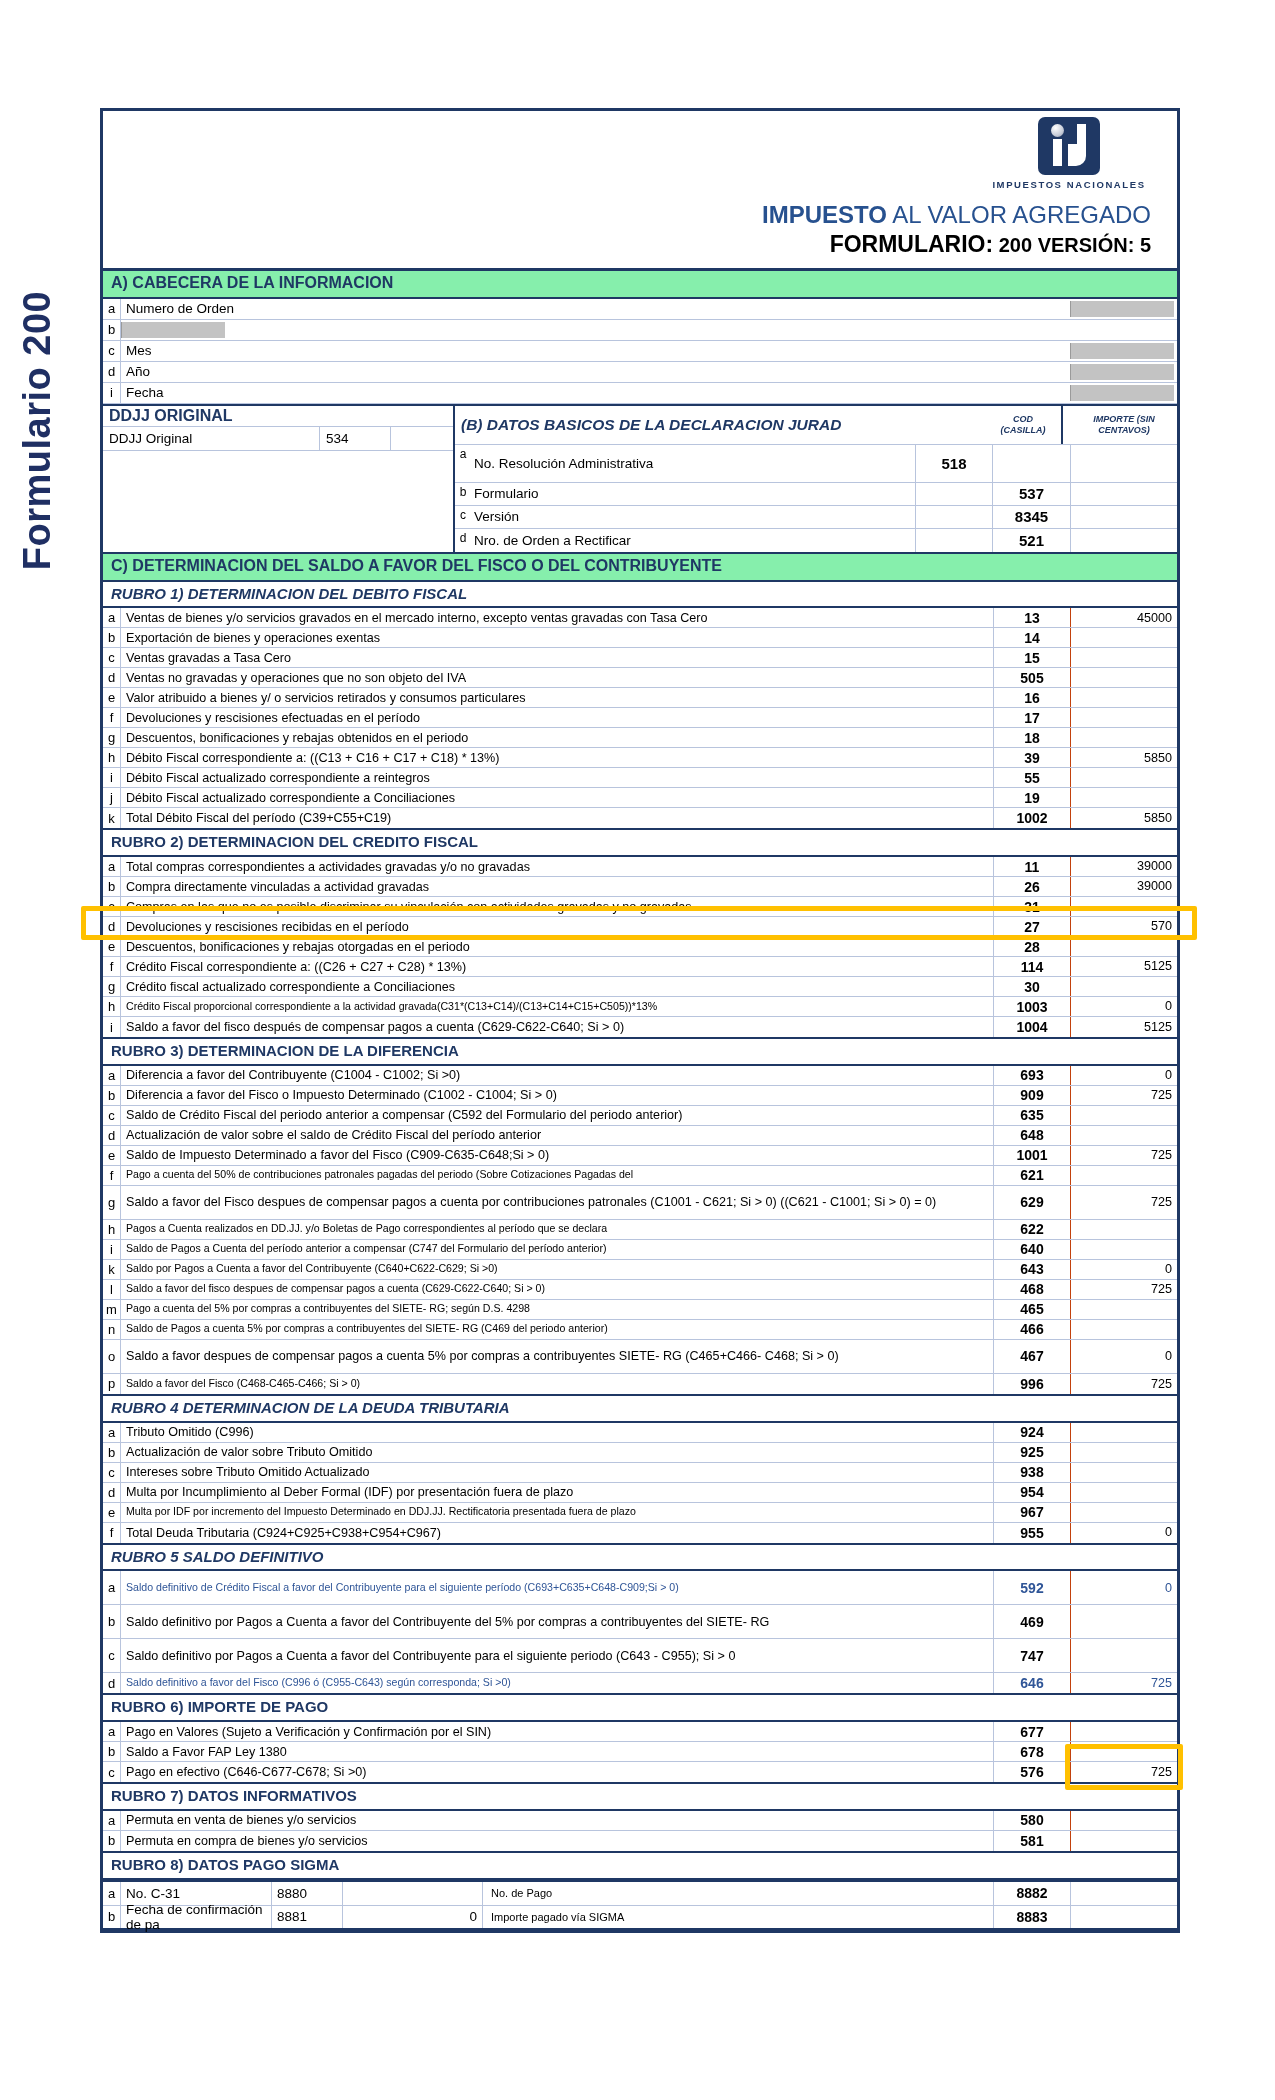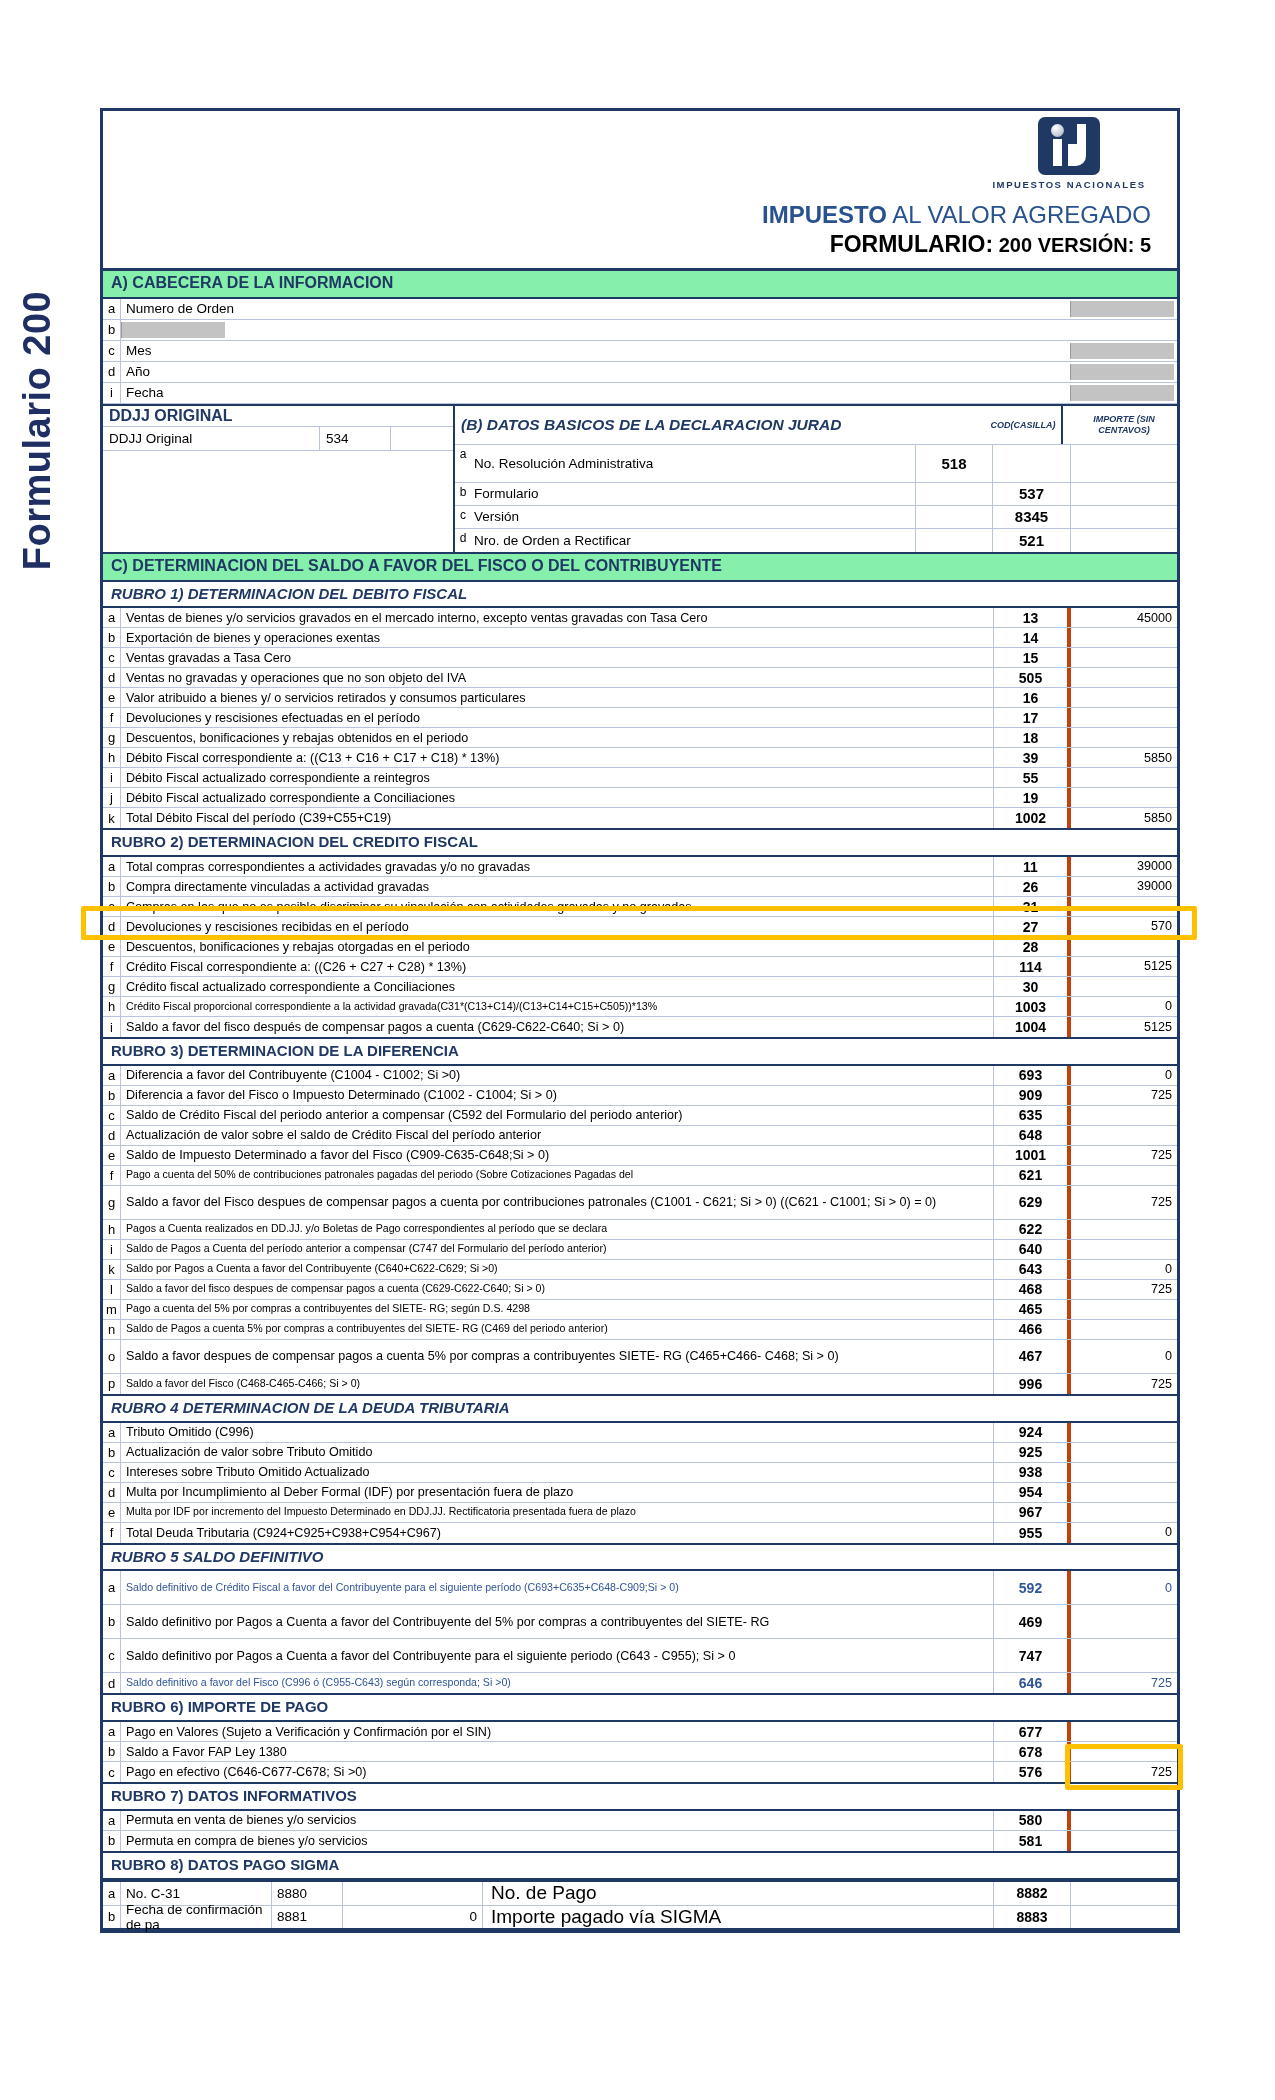--- a/index.html
+++ b/index.html
@@ -171,21 +171,21 @@
     align-items: center;
     line-height: 1.12;
     overflow: hidden;
   }
   .cell-desc.small { font-size: 10.6px; }
   .cell-desc.blue { color: #2f5597; }
   .cell-cod {
     width: 78px;
     flex: 0 0 78px;
     border-left: 1px solid #b8c4dd;
-    border-right: 4px solid #c2410c;
+    border-right: 1px solid #c2410c;
     font-size: 14px;
     font-weight: bold;
     color: #000;
     display: flex; align-items: center; justify-content: center;
     line-height: 1;
   }
   .cell-cod.blue { color:#2f5597; }
   .cell-imp {
     width: 106px;
     flex: 0 0 106px;
@@ -237,21 +237,21 @@
   .ddjj-fill { height:66px; border-top:1px solid #b8c4dd; }
 
   .bside { flex:1 1 auto; }
   .bhead { display:flex; height:39px; border-bottom:1px solid #b8c4dd;font-style:italic; }
   .bhead .t {
     flex:1 1 auto; font-size:15.5px; font-weight:bold; color:#1f3864;
     display:flex;align-items:center;padding-left:6px; line-height:1.05;
   }
   .bhead .c {
     width:78px; flex:0 0 78px; font-size:9px; font-weight:bold; color:#1f3864;
-    text-align:center; display:flex;align-items:center;justify-content:center;
+    text-align:center; display:flex;flex-direction:column;align-items:center;justify-content:center;
     line-height:1.15; border-right:2px solid #1f3864;
   }
   .bhead .i {
     width:106px; flex:0 0 106px; font-size:9px; font-weight:bold; color:#1f3864;
     text-align:center; display:flex;align-items:center;justify-content:center;
     line-height:1.2; padding:0 3px;margin-left:8px;
   }
   .brow { display:flex; border-bottom:1px solid #b8c4dd; }
   .brow:last-child { border-bottom:none; }
   .brow .la { width:16px;flex:0 0 16px;font-size:12px;display:flex;align-items:flex-start;justify-content:center;padding-top:2px; }
@@ -270,21 +270,21 @@
     z-index: 50;
     border-radius: 2px;
   }
 
   
   .srow { display:flex; border-bottom:1px solid #b8c4dd; height:24px; }
   .srow .la { width:18px;flex:0 0 18px;font-size:13px;display:flex;align-items:center;justify-content:center;border-right:1px solid #b8c4dd; }
   .srow .d1 { width:150px;flex:0 0 150px;font-size:13.5px;display:flex;align-items:center;padding-left:5px; }
   .srow .v1 { width:72px;flex:0 0 72px;font-size:13.5px;border-left:1px solid #b8c4dd;border-right:1px solid #b8c4dd;display:flex;align-items:center;padding-left:5px; }
   .srow .v2 { width:140px;flex:0 0 140px;font-size:13.5px;border-right:1px solid #b8c4dd;display:flex;align-items:center;justify-content:flex-end;padding-right:5px; }
-  .srow .d2 { flex:1 1 auto;font-size:19px;display:flex;align-items:center;padding-left:8px; }
+  .srow .d2 { flex:1 1 auto;font-size:11px;display:flex;align-items:center;padding-left:8px; }
   .srow .c  { width:78px;flex:0 0 78px;border-left:1px solid #b8c4dd;border-right:1px solid #b8c4dd;font-size:14px;font-weight:bold;display:flex;align-items:center;justify-content:center; }
   .srow .i  { width:106px;flex:0 0 106px; }
 
   .thickline { border-top:2px solid #1f3864; }
 </style>
 </head>
 <body>
 
 <div id="page">
 

